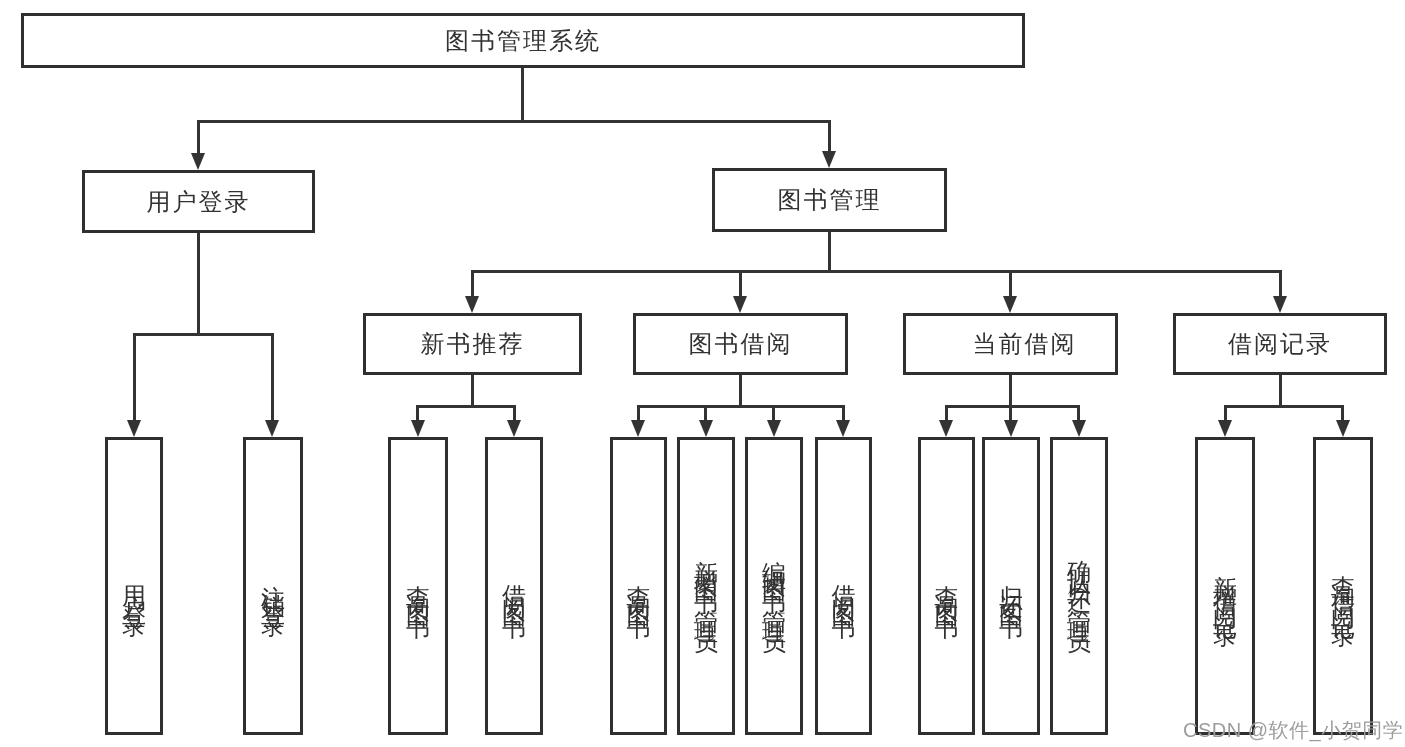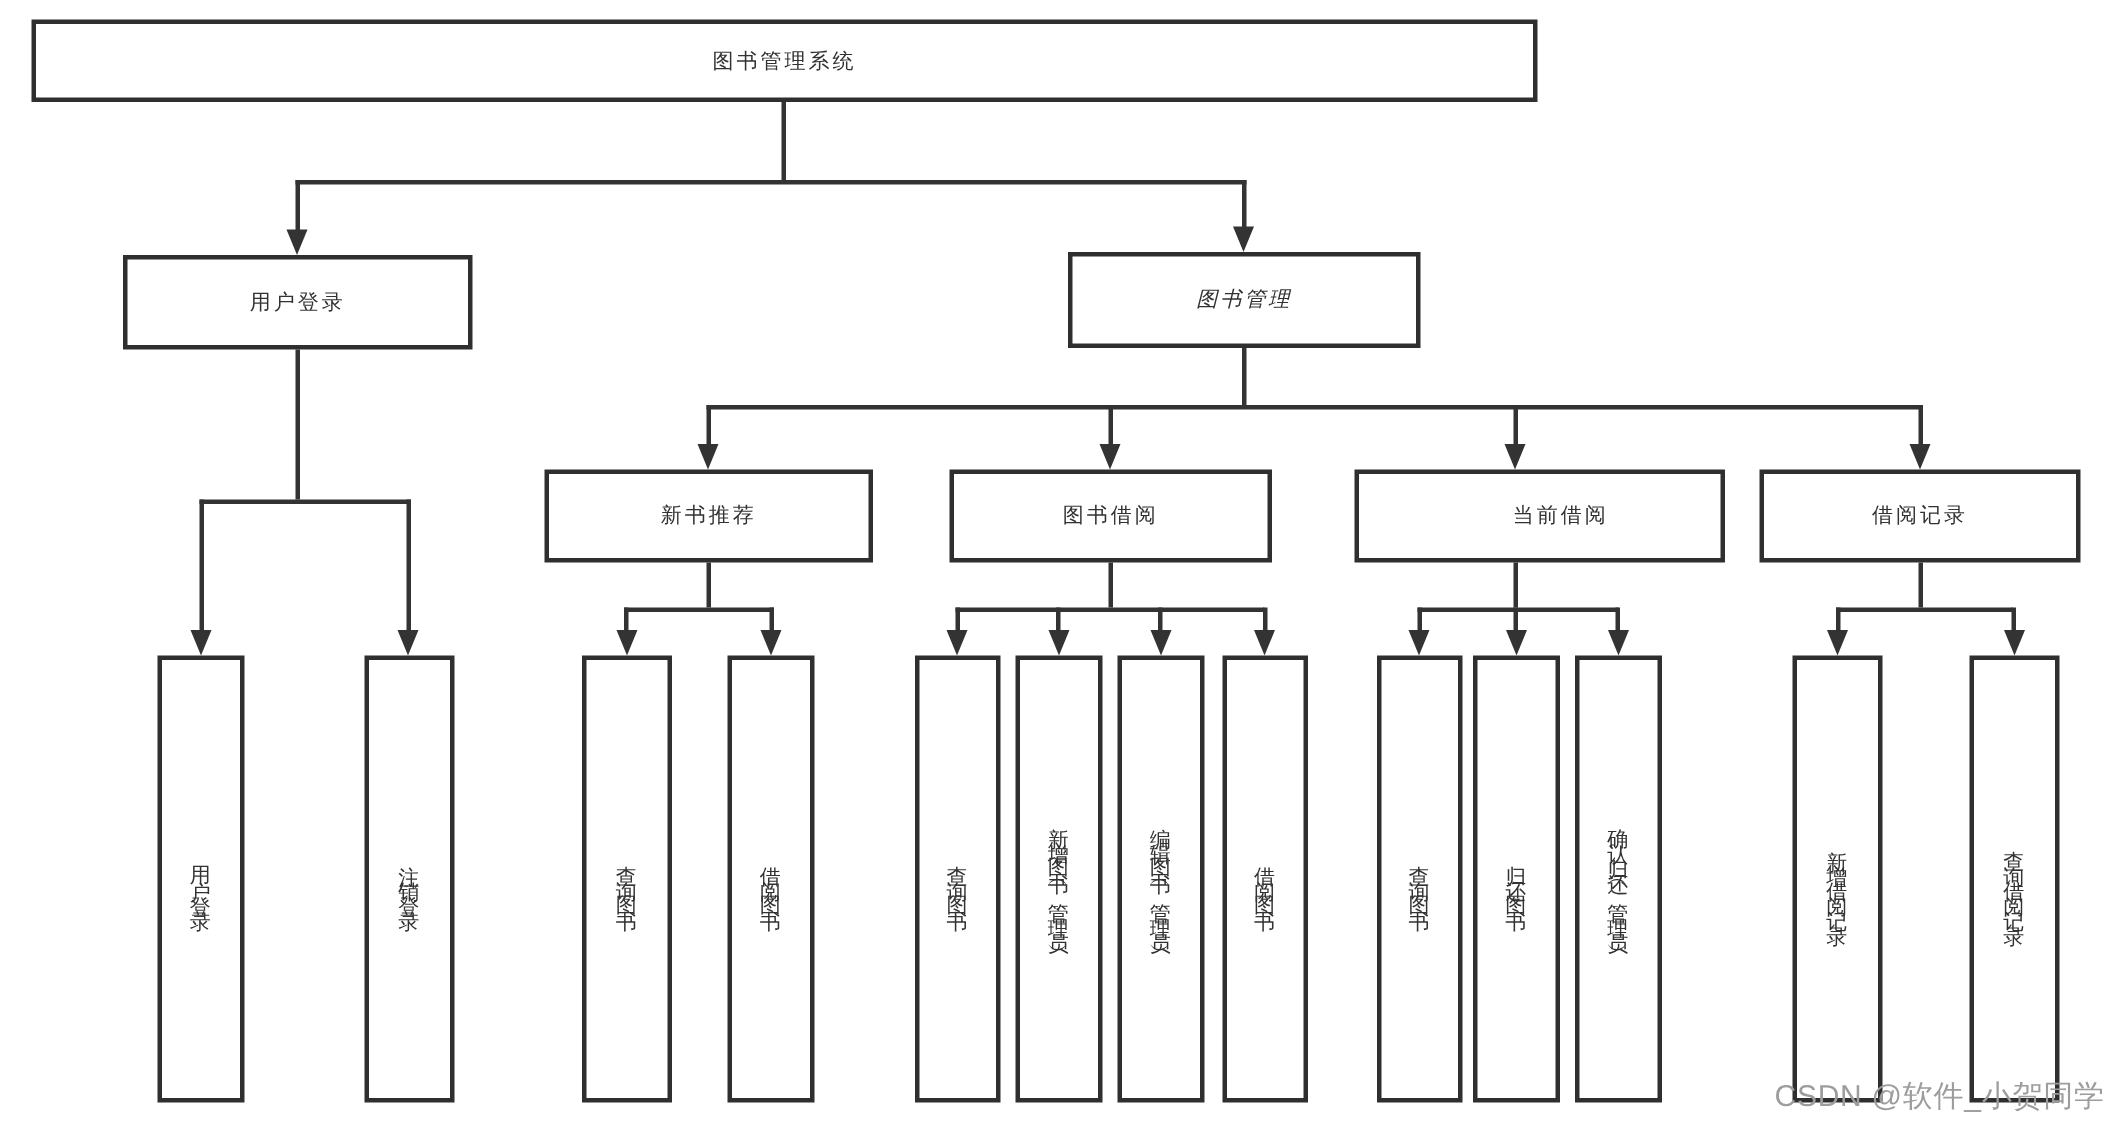--- a/index.html
+++ b/index.html
@@ -16,21 +16,21 @@
     background:#ffffff;
     overflow:hidden;
   }
   .box{
     position:absolute;
     box-sizing:border-box;
     background:#ffffff;
     border:3px solid var(--border);
     display:flex;align-items:center;justify-content:center;
     color:var(--text);
-    font-size:14px;
+    font-size:24px;
     letter-spacing:2px;
     white-space:nowrap;
     text-align:right;
   }
   .vbox{
     letter-spacing:10px;
   }
   .vbox .vtext{
     writing-mode:vertical-rl;
     text-orientation:mixed;
@@ -61,33 +61,33 @@
 <div id="canvas">
 
   <div class="box" style="left:21px;top:13px;width:1004px;height:55px;">
     <span>图书管理系统</span>
   </div>
 
   <div class="box" style="left:82px;top:170px;width:233px;height:63px;">
     <span>用户登录</span>
   </div>
 
-  <div class="box" style="left:712px;top:168px;width:235px;height:64px;font-style:italic;">
+  <div class="box" style="left:712px;top:168px;width:235px;height:64px;">
     <span>图书管理</span>
   </div>
 
   <div class="box" style="left:633px;top:313px;width:215px;height:62px;">
     <span>图书借阅</span>
   </div>
 
   <div class="box" style="left:363px;top:313px;width:219px;height:62px;">
     <span>新书推荐</span>
   </div>
 
-  <div class="box" style="left:903px;top:313px;width:247px;height:62px;padding-left:28px;">
+  <div class="box" style="left:903px;top:313px;width:215px;height:62px;padding-left:28px;">
     <span>当前借阅</span>
   </div>
 
   <div class="box" style="left:1173px;top:313px;width:214px;height:62px;">
     <span>借阅记录</span>
   </div>
 
   <div class="box vbox" style="left:105px;top:437px;width:58px;height:298px;">
     <span class="vtext">用户登录</span>
   </div>

